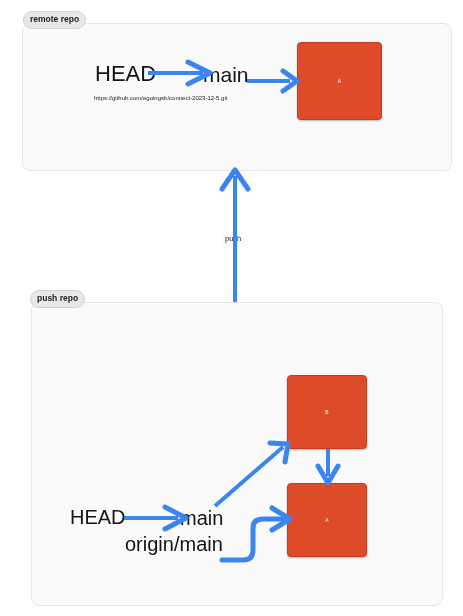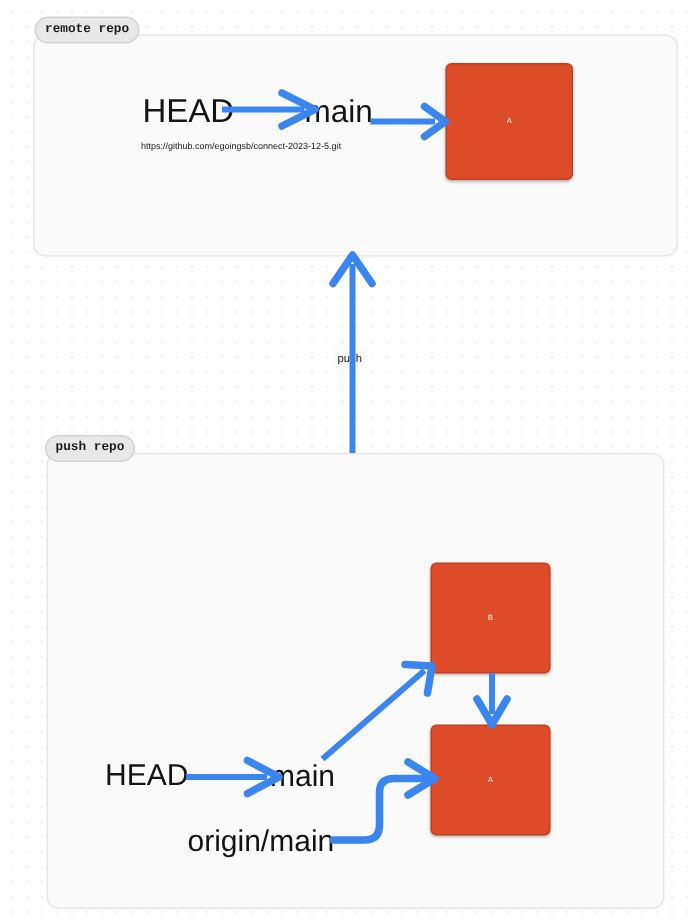--- a/index.html
+++ b/index.html
@@ -50,21 +50,21 @@
     position: absolute;
     background: #e8e8e8;
     border: 1px solid #d2d2d2;
     border-radius: 9px;
     color: #1b1b1b;
     font-size: 8.5px;
     font-weight: bold;
     line-height: 1;
     padding: 3px 6px 4px 6px;
     white-space: nowrap;
-    font-family: Liberation Mono, monospace;
+    font-family: Liberation Sans, sans-serif;
   }
   #chip-remote { left: 23px; top: 11px; }
   #chip-local  { left: 30px; top: 290px; }
 
   
   .commit {
     position: absolute;
     background: #DE4B29;
     border: 1px solid #C23E20;
     border-radius: 4px;
@@ -86,21 +86,21 @@
     position: absolute;
     color: #141414;
     line-height: 1;
     white-space: nowrap;
     font-family: "Liberation Sans", sans-serif;
   }
   #ref-remote-head { left: 95px;  top: 63px;  font-size: 22px; }
   #ref-remote-main { left: 203px; top: 64px;  font-size: 21px; }
   #ref-local-head  { left: 70px;  top: 507px; font-size: 20px; }
   #ref-local-main  { left: 180px; top: 508px; font-size: 20px; }
-  #ref-origin-main { left: 125px; top: 551px; font-size: 20px; }
+  #ref-origin-main { left: 125px; top: 534px; font-size: 20px; }
 
   .url-note {
     position: absolute;
     left: 94px;
     top: 95px;
     color: #1a1a1a;
     font-size: 6px;
     line-height: 1;
     white-space: nowrap;
     font-family: "Liberation Sans", sans-serif;

